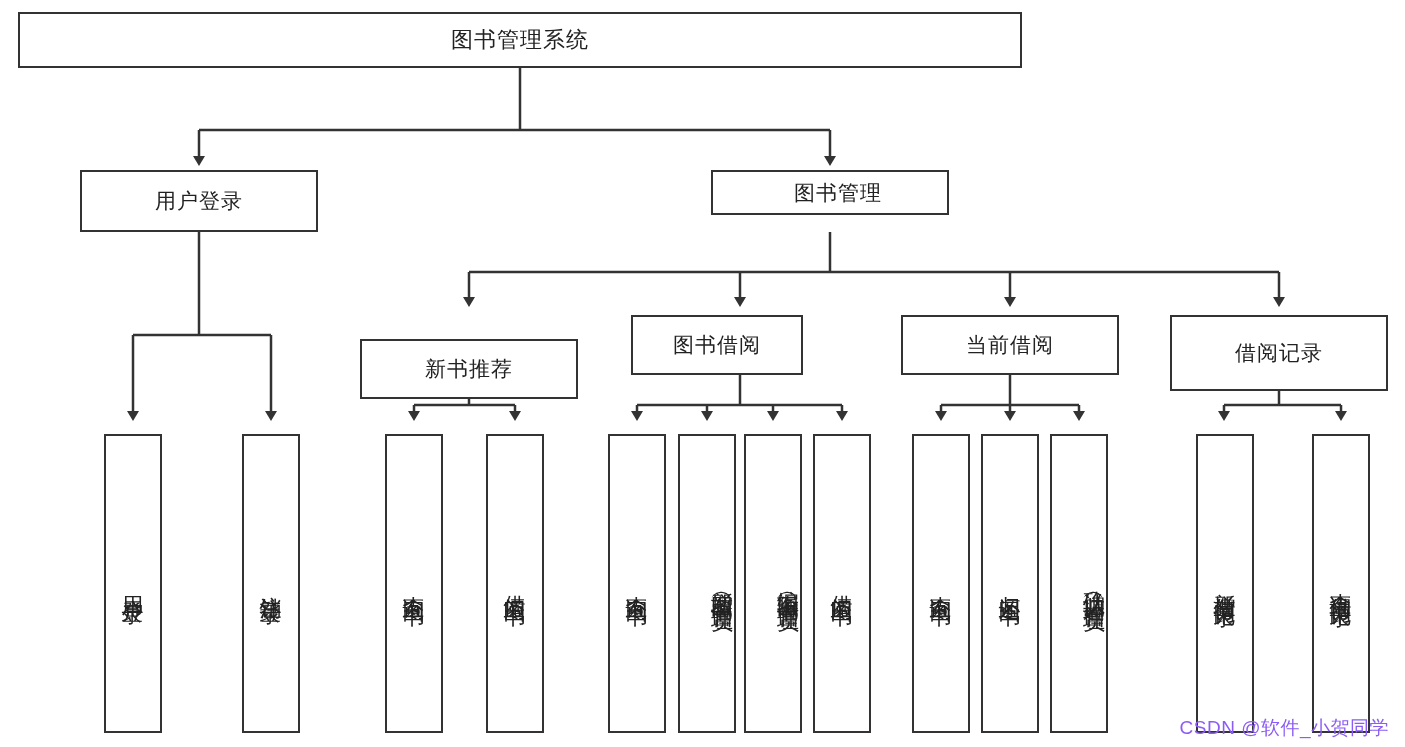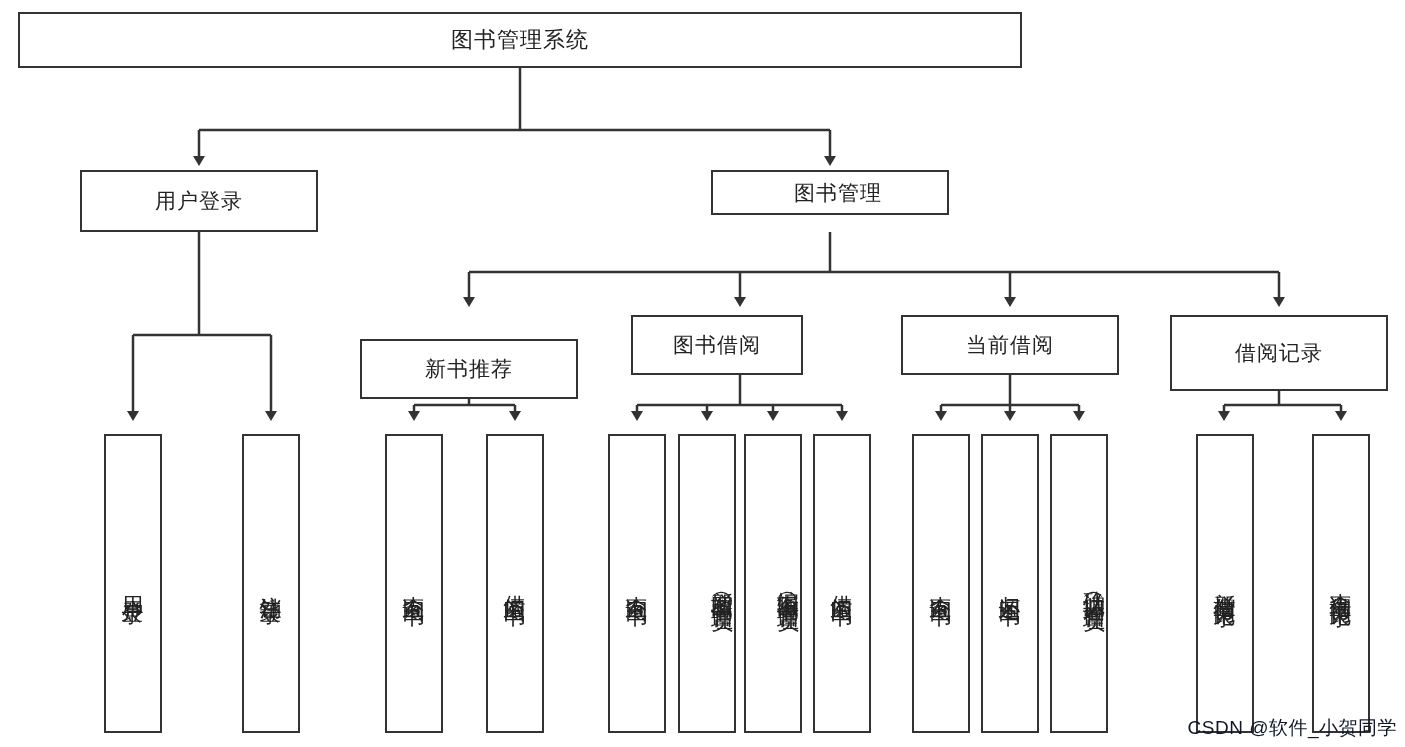--- a/index.html
+++ b/index.html
@@ -56,24 +56,24 @@
     padding-top: 0;
   }
   .node.leaf .vtext {
     writing-mode: vertical-rl;
     text-orientation: upright;
     display: block;
     white-space: nowrap;
   }
   #watermark {
     position: absolute;
-    right: 8px;
+    right: 16px;
     bottom: 6px;
     font-size: 19px;
-    color: #0f172a;
+    color: #8b5cf6;
     letter-spacing: 0.5px;
     z-index: 5;
     white-space: nowrap;
   }
 </style>
 </head>
 <body>
 
 <div id="canvas">
 

